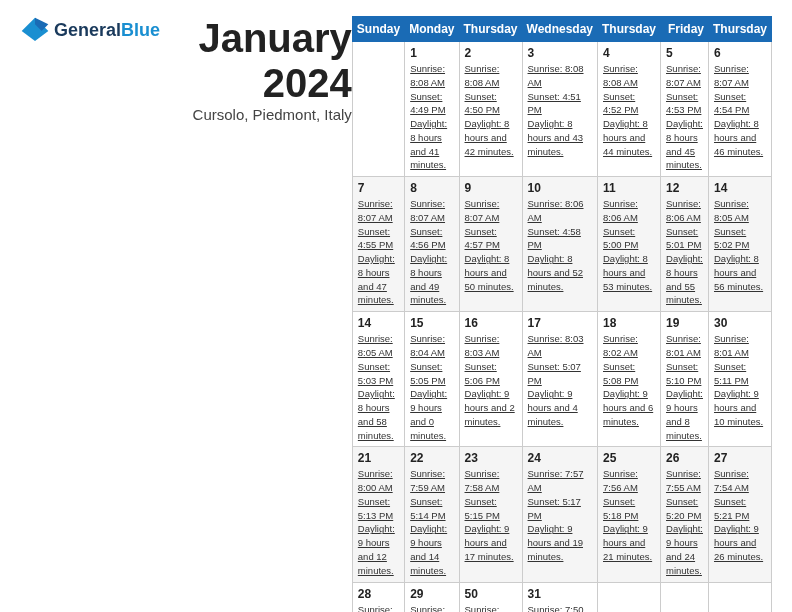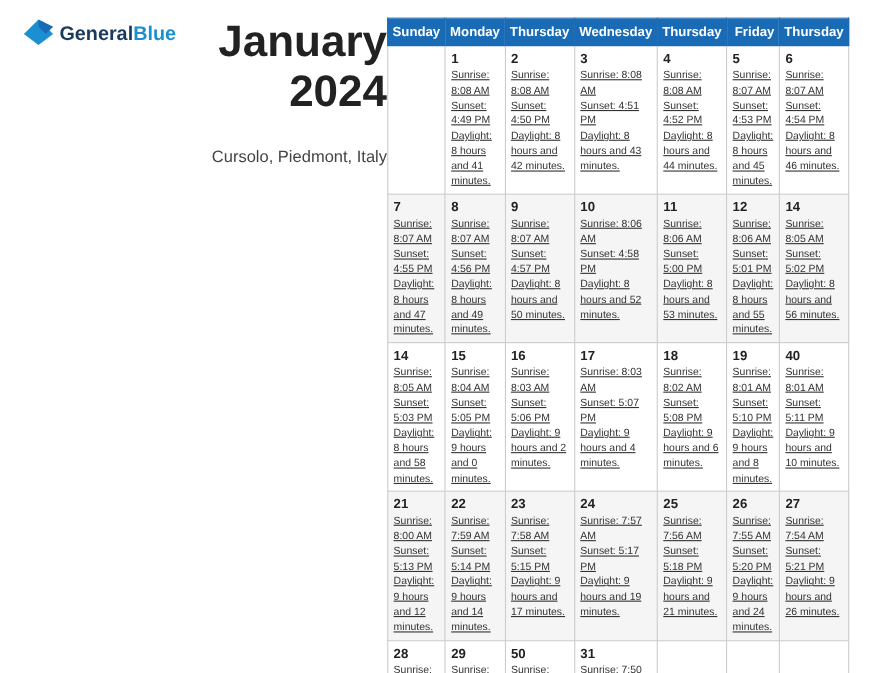--- a/index.html
+++ b/index.html
@@ -45,21 +45,20 @@
       text-align: right;
     }
     .main-title {
       font-size: 40px;
       font-weight: bold;
       color: #222;
     }
     .sub-title {
       font-size: 15px;
       color: #444;
-      margin-top: 28px;
     }
     .calendar-table {
       width: 100%;
       border-collapse: collapse;
       flex: 1;
     }
     .calendar-table th {
       background-color: #1a6bb5;
       color: #fff;
       font-size: 12px;
@@ -245,21 +244,21 @@
           Sunrise: 8:02 AM<br>Sunset: 5:08 PM<br>Daylight: 9 hours and 6 minutes.
         </div>
       </td>
           <td>
         <span class="day-number">19</span>
         <div class="day-info">
           Sunrise: 8:01 AM<br>Sunset: 5:10 PM<br>Daylight: 9 hours and 8 minutes.
         </div>
       </td>
           <td>
-        <span class="day-number">40</span>
+        <span class="day-number">30</span>
         <div class="day-info">
           Sunrise: 8:01 AM<br>Sunset: 5:11 PM<br>Daylight: 9 hours and 10 minutes.
         </div>
       </td>
         </tr>
         <tr>
           <td>
         <span class="day-number">21</span>
         <div class="day-info">
           Sunrise: 8:00 AM<br>Sunset: 5:13 PM<br>Daylight: 9 hours and 12 minutes.

